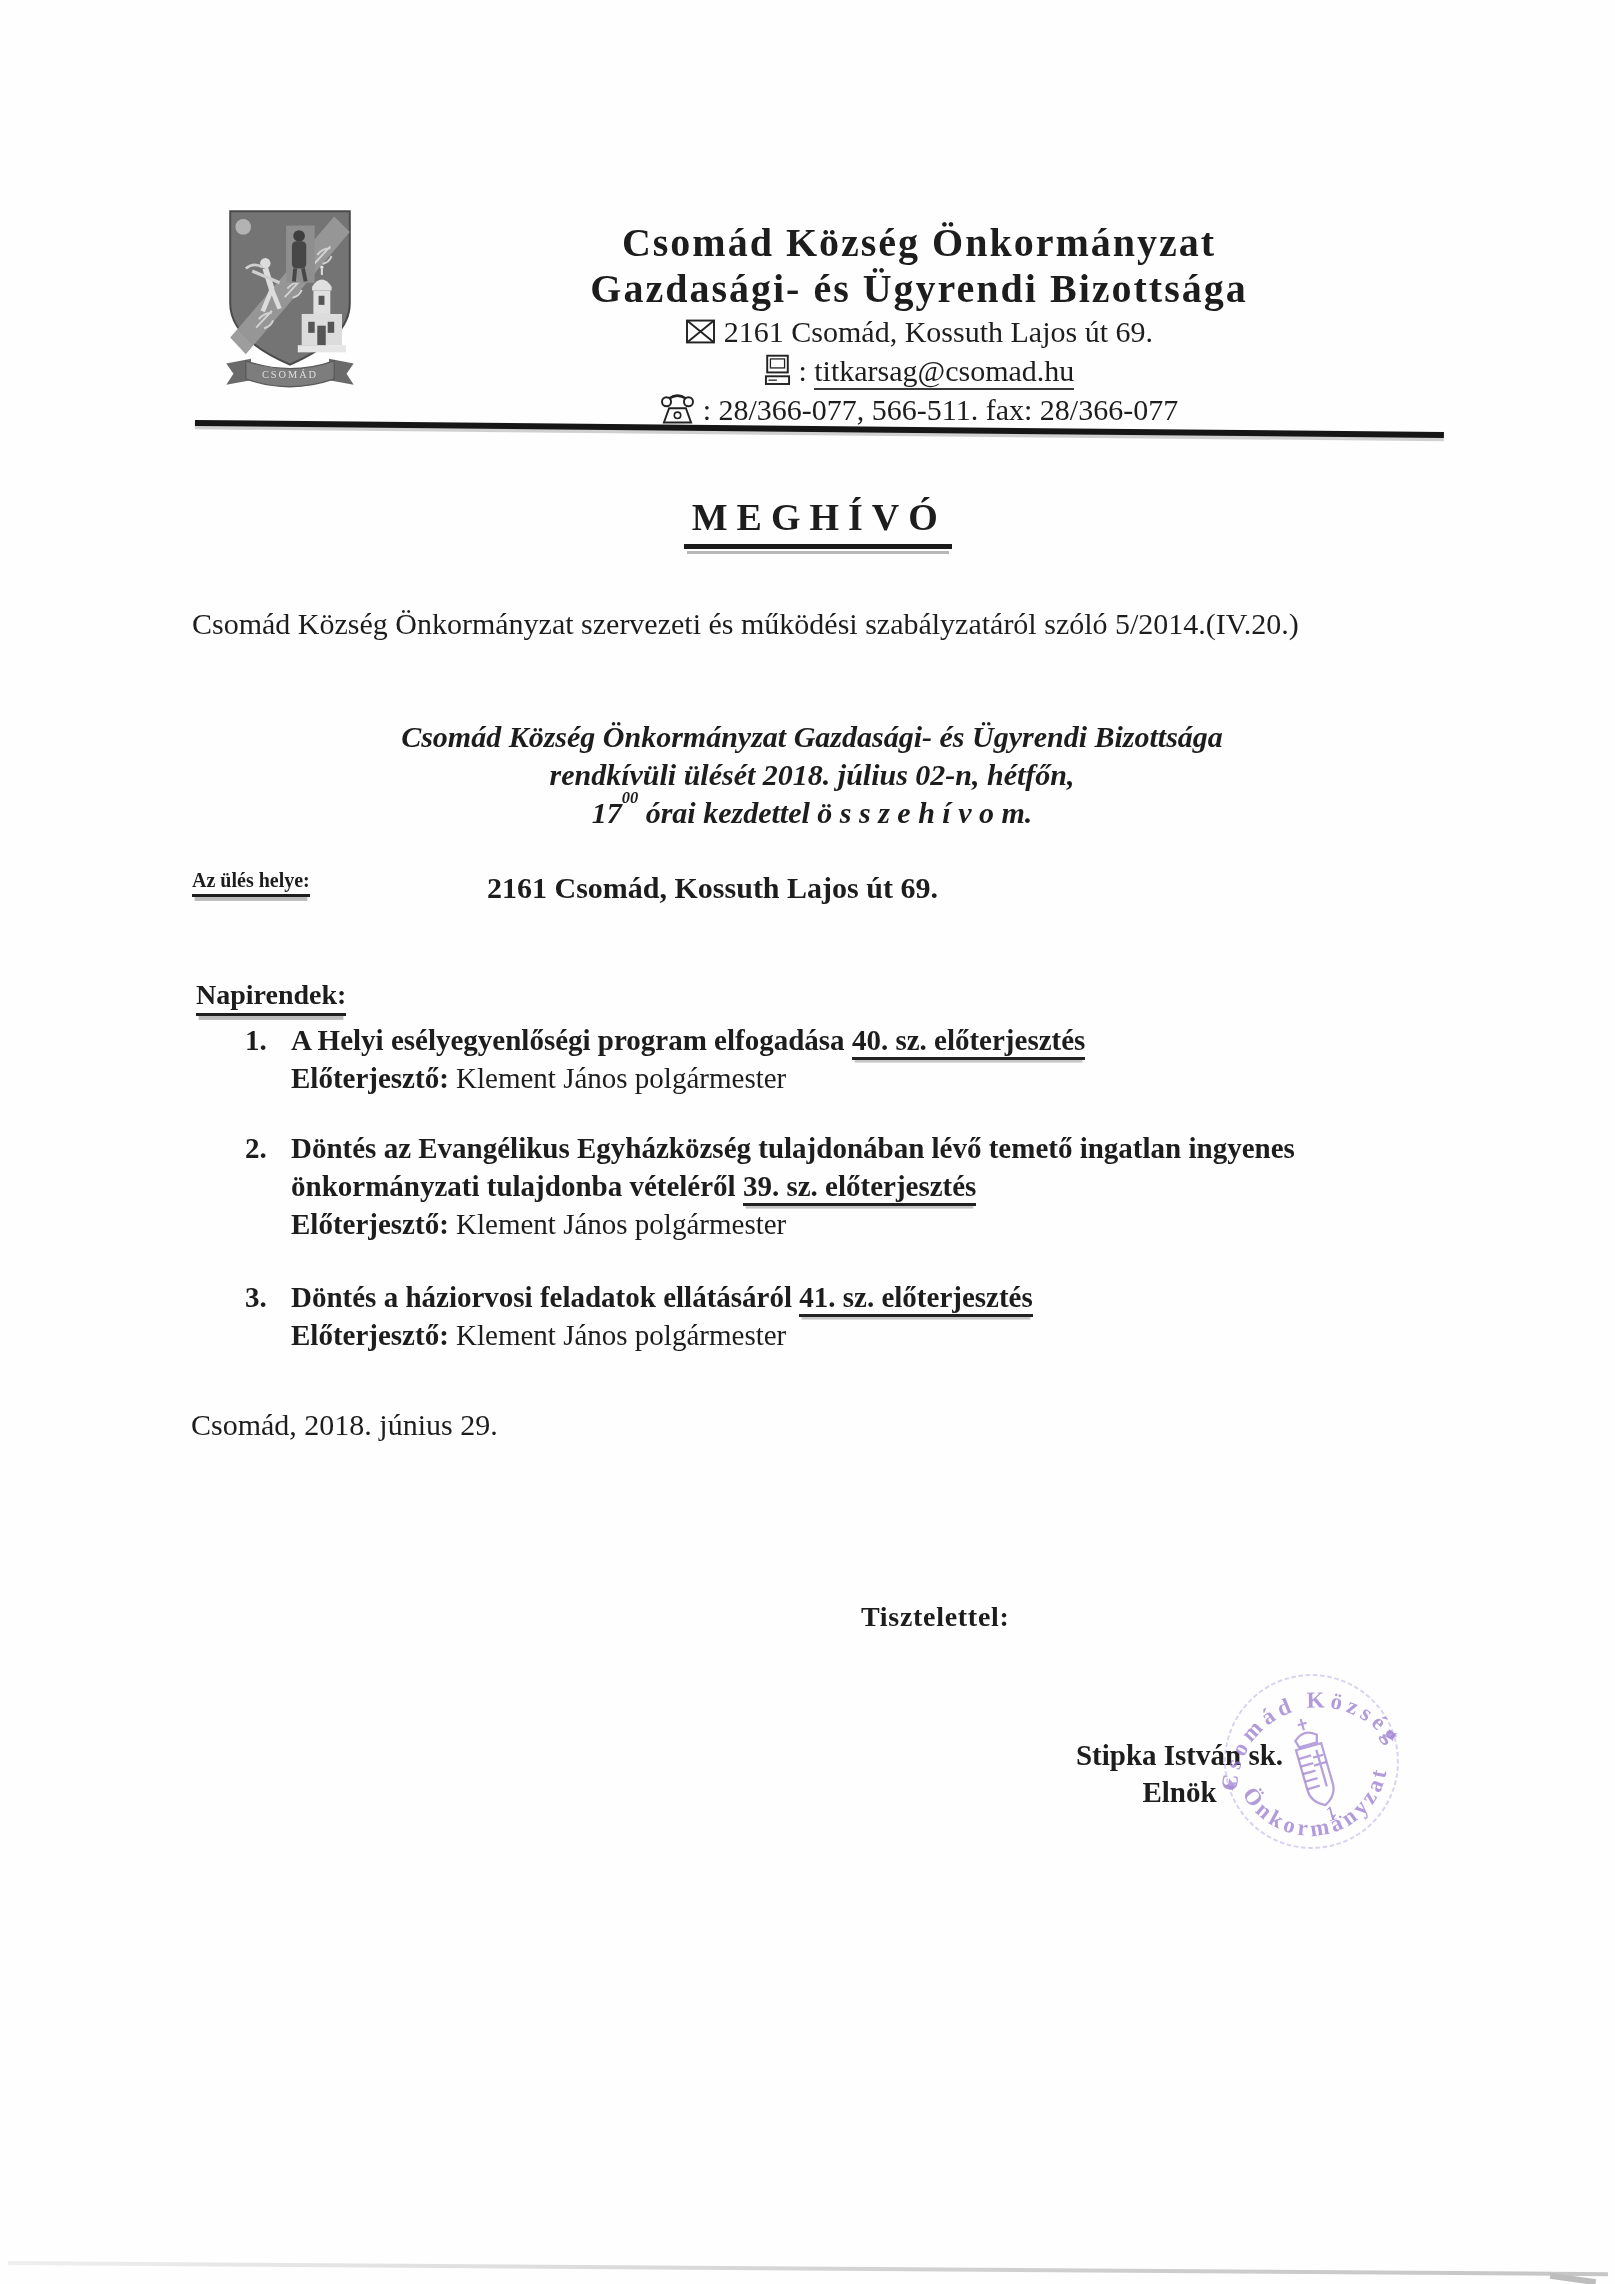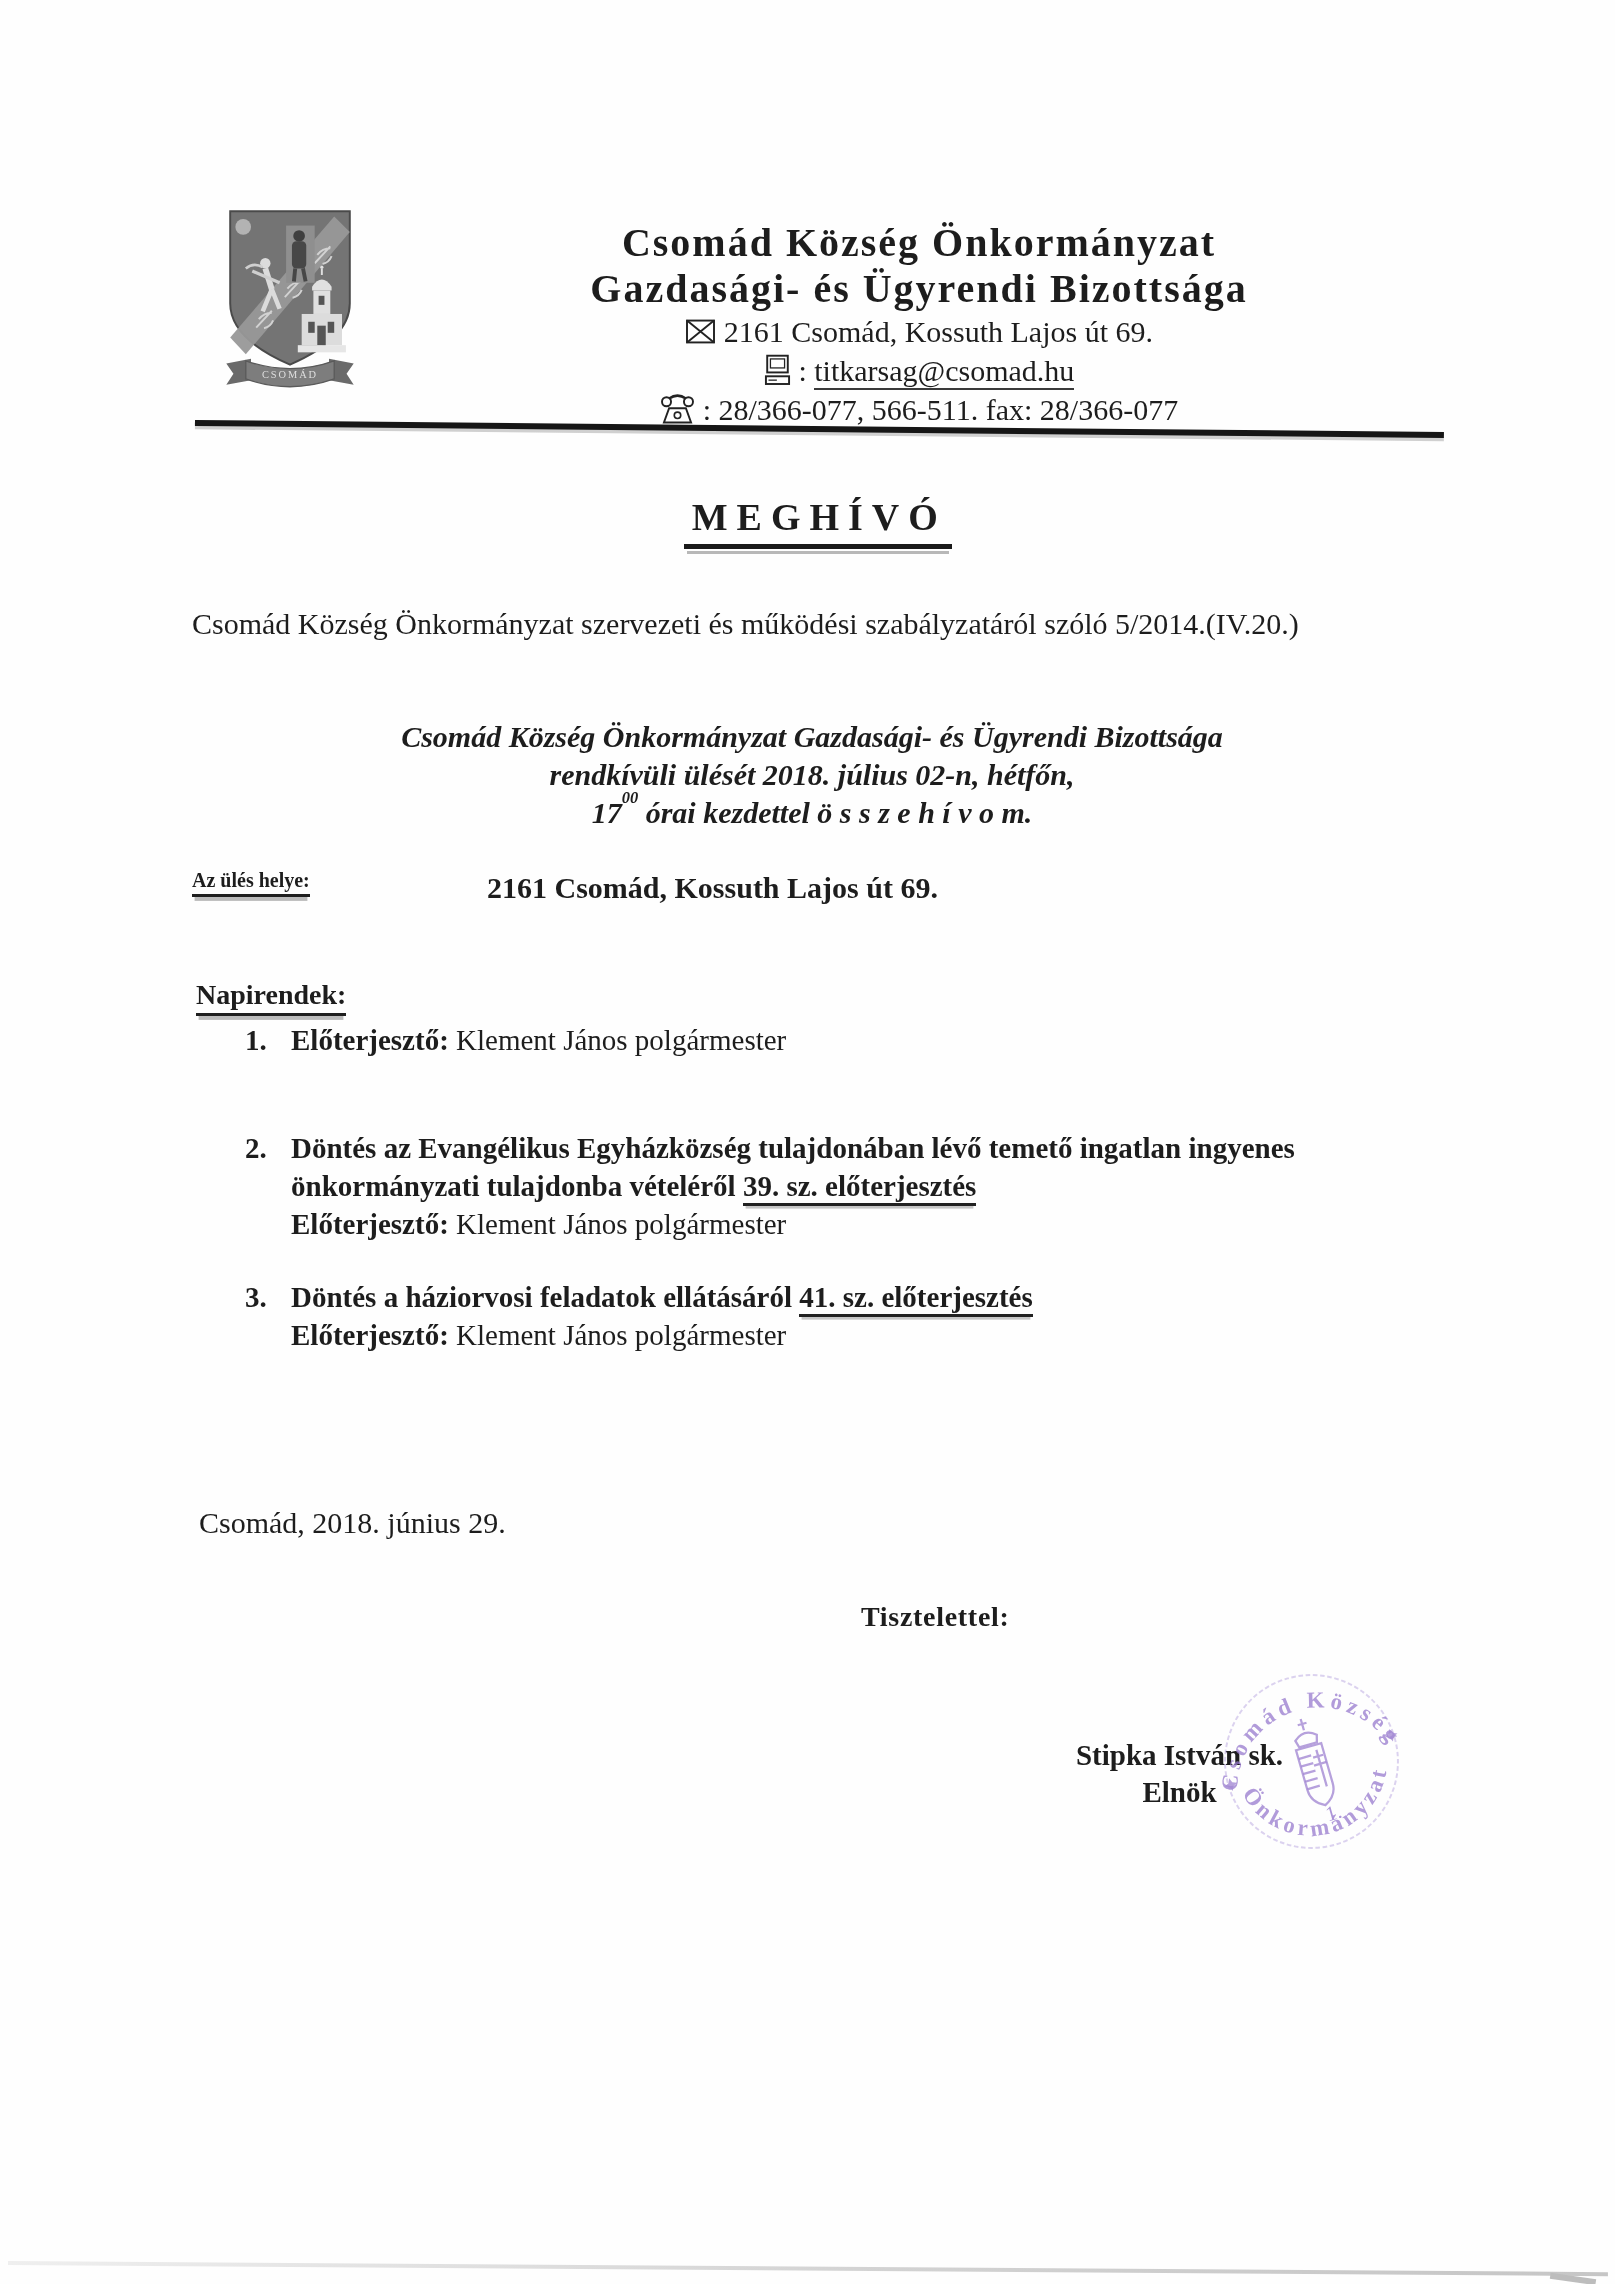--- a/index.html
+++ b/index.html
@@ -39,21 +39,21 @@
 
   .agenda-h{left:196px;top:979px;font-size:28px;font-weight:bold;}
 
   .item{left:245px;width:1193px;display:flex;font-size:29px;line-height:38px;}
   .item-num{width:46px;font-weight:bold;flex:none;}
   .item-body{width:1147px;}
   .itm-line{font-weight:bold;}
   .presenter-label{font-weight:bold;}
   .item-1{top:1021px;} .item-2{top:1129px;} .item-3{top:1278px;}
 
-  .date-line{left:191px;top:1506px;font-size:30px;margin-left:8px;}
+  .date-line{left:191px;top:1408px;font-size:30px;}
   .closing{left:861px;top:1601px;font-size:28px;font-weight:bold;letter-spacing:0.7px;}
   .sig{left:1036px;top:1737px;width:287px;text-align:center;font-size:29px;font-weight:bold;line-height:37px;}
 
   .stamp{left:1210px;top:1660px;width:203px;height:203px;transform:rotate(-16deg);opacity:0.88;}
 
   .scanline{left:7.8px;top:2261px;width:1600px;height:3.9px;
             background:linear-gradient(to right,#efefef,#d2d2d2 55%,#c6c6c6);
             transform:rotate(0.4deg);transform-origin:left top;}
   .scanline2{left:1550px;top:2276px;width:46px;height:5.9px;background:#bdbdbd;transform:rotate(8deg);}
 </style>
@@ -159,20 +159,24 @@
     <div class="nw">2161 Csomád, Kossuth Lajos út 69.</div>
   </div>
 
   <div class="abs agenda-h">
     <span class="u-thick">Napirendek:</span>
   </div>
 
   <div class="abs item item-1">
     <div class="item-num">1.</div>
     <div class="item-body">
+      <div class="itm-line">
+        <span>A Helyi esélyegyenlőségi program elfogadása</span>
+        <span class="u">40. sz. előterjesztés</span>
+      </div>
       <div>
         <span class="presenter-label">Előterjesztő:</span>
         <span>Klement János polgármester</span>
       </div>
     </div>
   </div>
 
   <div class="abs item item-2">
     <div class="item-num">2.</div>
     <div class="item-body">

